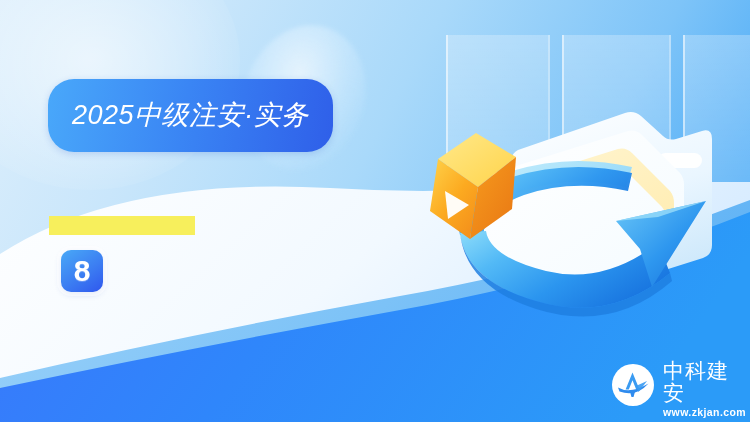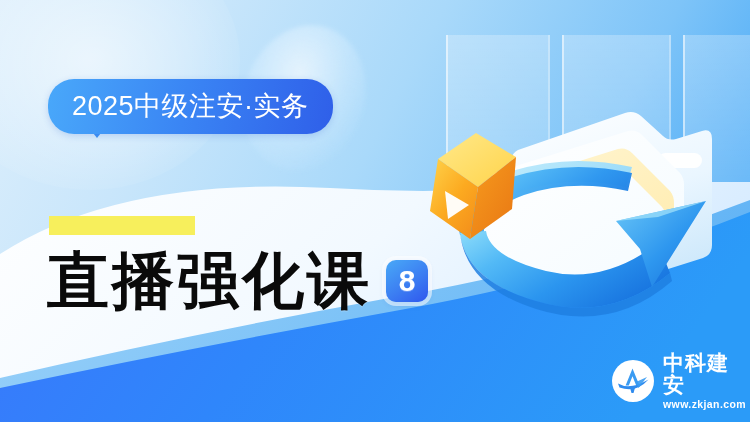--- a/index.html
+++ b/index.html
@@ -82,27 +82,28 @@
     width: 750px;
     height: 240px;
   }
 
   
   .badge-pill {
     position: absolute;
     left: 48px;
     top: 79px;
     height: 49px;
-    padding: 3px 24px;
+    padding: 12px 24px;
     display: flex;
     align-items: center;
     border-radius: 26px;
     background: linear-gradient(100deg, #49a8fa 0%, #3a85f4 48%, #2f5fe9 100%);
     box-shadow: 0 2px 7px rgba(40,90,200,0.20);
     z-index: 5;
+    font-style: italic;
   }
   .badge-pill .badge-text {
     color: #ffffff;
     font-size: 27px;
     font-weight: 400;
     letter-spacing: 0.5px;
     line-height: 1;
     white-space: nowrap;
   }
   .badge-tail {
@@ -187,23 +188,24 @@
   }
   .logo-textwrap {
     display: flex;
     flex-direction: column;
     justify-content: center;
     line-height: 1;
   }
   .logo-name {
     color: #ffffff;
     font-size: 21px;
-    font-weight: 700;
+    font-weight: 400;
     letter-spacing: 1px;
     line-height: 1.05;
+    margin-top: 8px;
   }
   .logo-url {
     color: #ffffff;
     font-size: 10.5px;
     font-weight: 700;
     letter-spacing: 0.4px;
     margin-top: 3px;
   }
 </style>
 </head>
@@ -320,21 +322,20 @@
     <path d="M0 206 Q190 166 400 128 Q590 94 750 30 L750 240 L0 240 Z" fill="url(#waveBlue)"></path>
   </svg>
 
   <div class="badge-tail"></div>
   <div class="badge-pill">
     <span class="badge-text">2025中级注安·实务</span>
   </div>
 
   <div class="hl-bar"></div>
   <div class="headline l2">
-    <span>直播强化课</span>
     <span class="num-badge">8</span>
   </div>
 
   <div class="logo">
     <svg class="logo-mark" viewBox="0 0 42 42">
       <circle cx="21" cy="21" r="21" fill="#ffffff"></circle>
       <path d="M20.5 8.5 L27.5 25.5 L24.2 25.5 L20.5 16.2 L16.8 25.5 L13.6 25.5 Z" fill="#3a9bf2"></path>
       <path d="M6 23.5 Q18 30.5 36.5 19.5 Q24 33.5 7.5 27.5 Z" fill="#2f8bee"></path>
       <path d="M24 22 L35 17 L26.5 28 Z" fill="#3a9bf2" opacity="0.9"></path>
       <path d="M17.5 26 L23.5 26 L21.5 33 L19.5 33 Z" fill="#2f8bee"></path>

